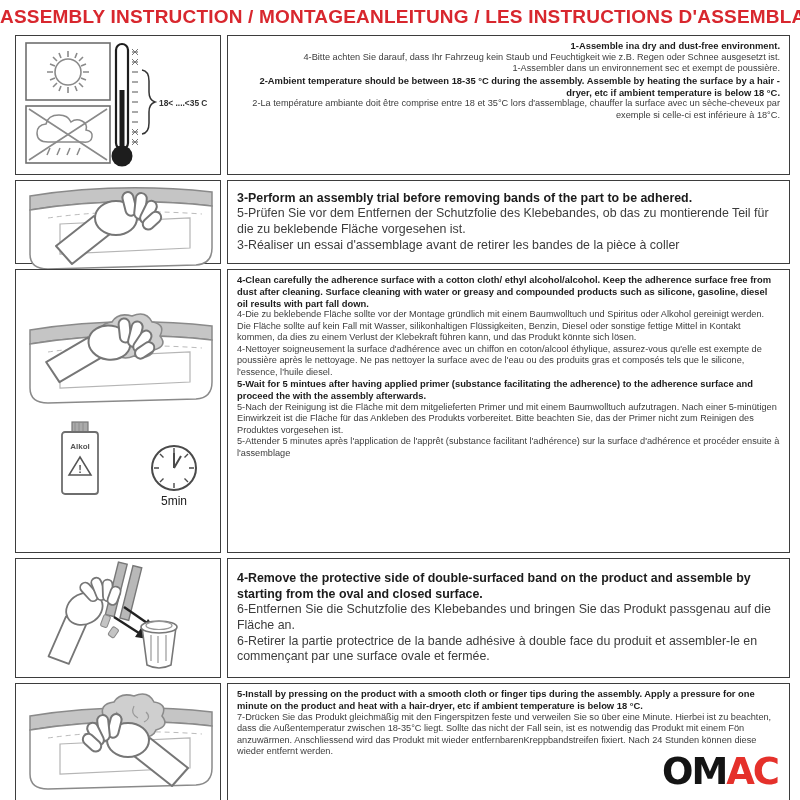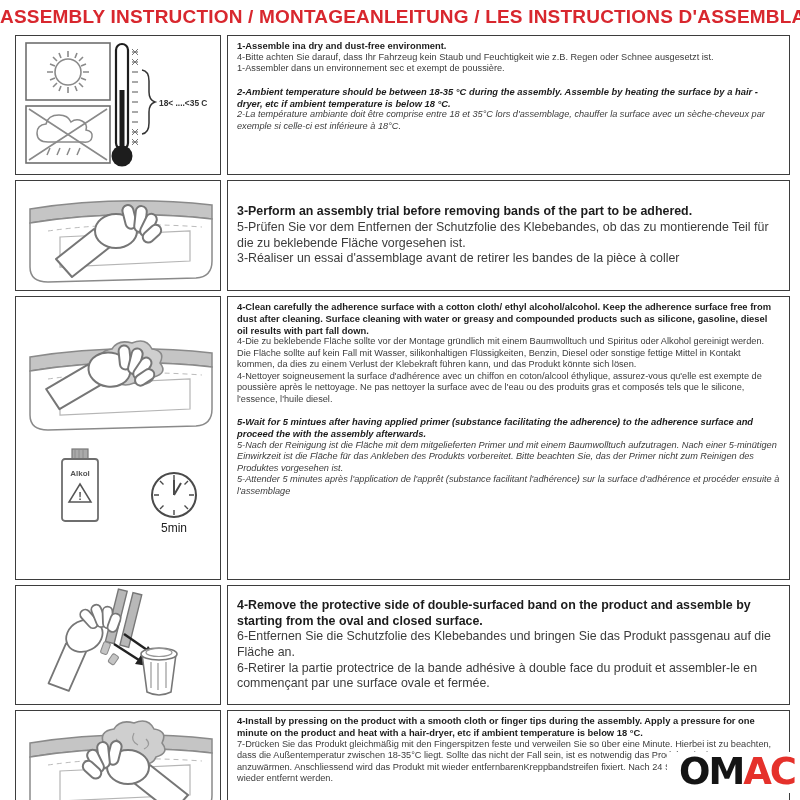--- a/index.html
+++ b/index.html
@@ -11,31 +11,31 @@
     color:#d8272e; padding-top:6px; margin-bottom:7px; white-space:nowrap;
   }
 
   .grid{margin-left:15px; width:775px;}
   .row{display:flex; gap:6px; margin-bottom:5px;}
   .cell{border:1.7px solid #3d3d3d; box-sizing:border-box; background:#fff;}
   .art-cell{width:206px; flex:0 0 206px; display:flex; align-items:center; justify-content:center;}
   .text-cell{flex:1; padding:4px 9px; display:flex; flex-direction:column;}
   .text-cell.vcenter{justify-content:center;}
   .text-cell p{margin:0;}
-  .step + .step{margin-top:11px;font-style:italic;}
+  .step + .step{}
 
   .small{font-size:9.2px; line-height:1.25; color:#3c3c3c;}
   .small .en{font-weight:bold; color:#1c1c1c; font-size:9.4px;}
   .large{font-size:12.4px; line-height:1.26; color:#3c3c3c;}
   .large .en{font-weight:bold; color:#1c1c1c;}
 
-  .r1{height:140px;} .r2{height:111px;} .r3{height:284px;align-items:center;} .r4{height:120px;} .r5{height:122px;}
+  .r1{height:140px;text-align:right;} .r2{height:84px;} .r3{height:284px;align-items:center;} .r4{height:120px;} .r5{height:122px;}
 
   .logo{
-    position:absolute; top:752px; right:3px; background:#fff; padding:0 2px 0 12px;
+    position:absolute; top:752px; right:20px; background:#fff; padding:0 2px 0 12px;
     font-family:"DejaVu Sans", sans-serif; font-weight:bold; font-size:37px;
     letter-spacing:-2px; line-height:1.1; white-space:nowrap;
   }
   .logo .lb{color:#141414;} .logo .lr{color:#e5312b;}
 
   svg text{font-family:"Liberation Sans", sans-serif;}
 </style>
 </head>
 <body>
 
@@ -198,21 +198,21 @@
     <div class="row">
       <div class="cell art-cell r5">
         <svg width="200" height="116" viewBox="0 0 200 116">
           <use href="#tray" y="6"></use>
           <use href="#cloth" transform="translate(110,30)"></use>
           <use href="#hand" transform="translate(116,36) scale(-1,1)"></use>
         </svg>
       </div>
       <div class="cell text-cell small r5">
         <div class="step">
-          <p class="en">4-Install by pressing on the product with a smooth cloth or finger tips during the assembly. Apply a pressure for one minute on the product and heat with a hair-dryer, etc if ambient temperature is below 18 °C.</p>
+          <p class="en">5-Install by pressing on the product with a smooth cloth or finger tips during the assembly. Apply a pressure for one minute on the product and heat with a hair-dryer, etc if ambient temperature is below 18 °C.</p>
           <p>7-Drücken Sie das Produkt gleichmäßig mit den Fingerspitzen feste und verweilen Sie so über eine Minute. Hierbei ist zu beachten, dass die Außentemperatur zwischen 18-35°C liegt. Sollte das nicht der Fall sein, ist es notwendig das Produkt mit einem Fön anzuwärmen. Anschliessend wird das Produkt mit wieder entfernbarenKreppbandstreifen fixiert. Nach 24 Stunden können diese wieder entfernt werden.</p>
         </div>
       </div>
     </div>
 
   </div>
 
   <div class="logo">
     <span class="lb" style="color: rgb(20, 20, 20);">OM</span><span class="lr" style="color: rgb(229, 49, 43);">AC</span>
   </div>

